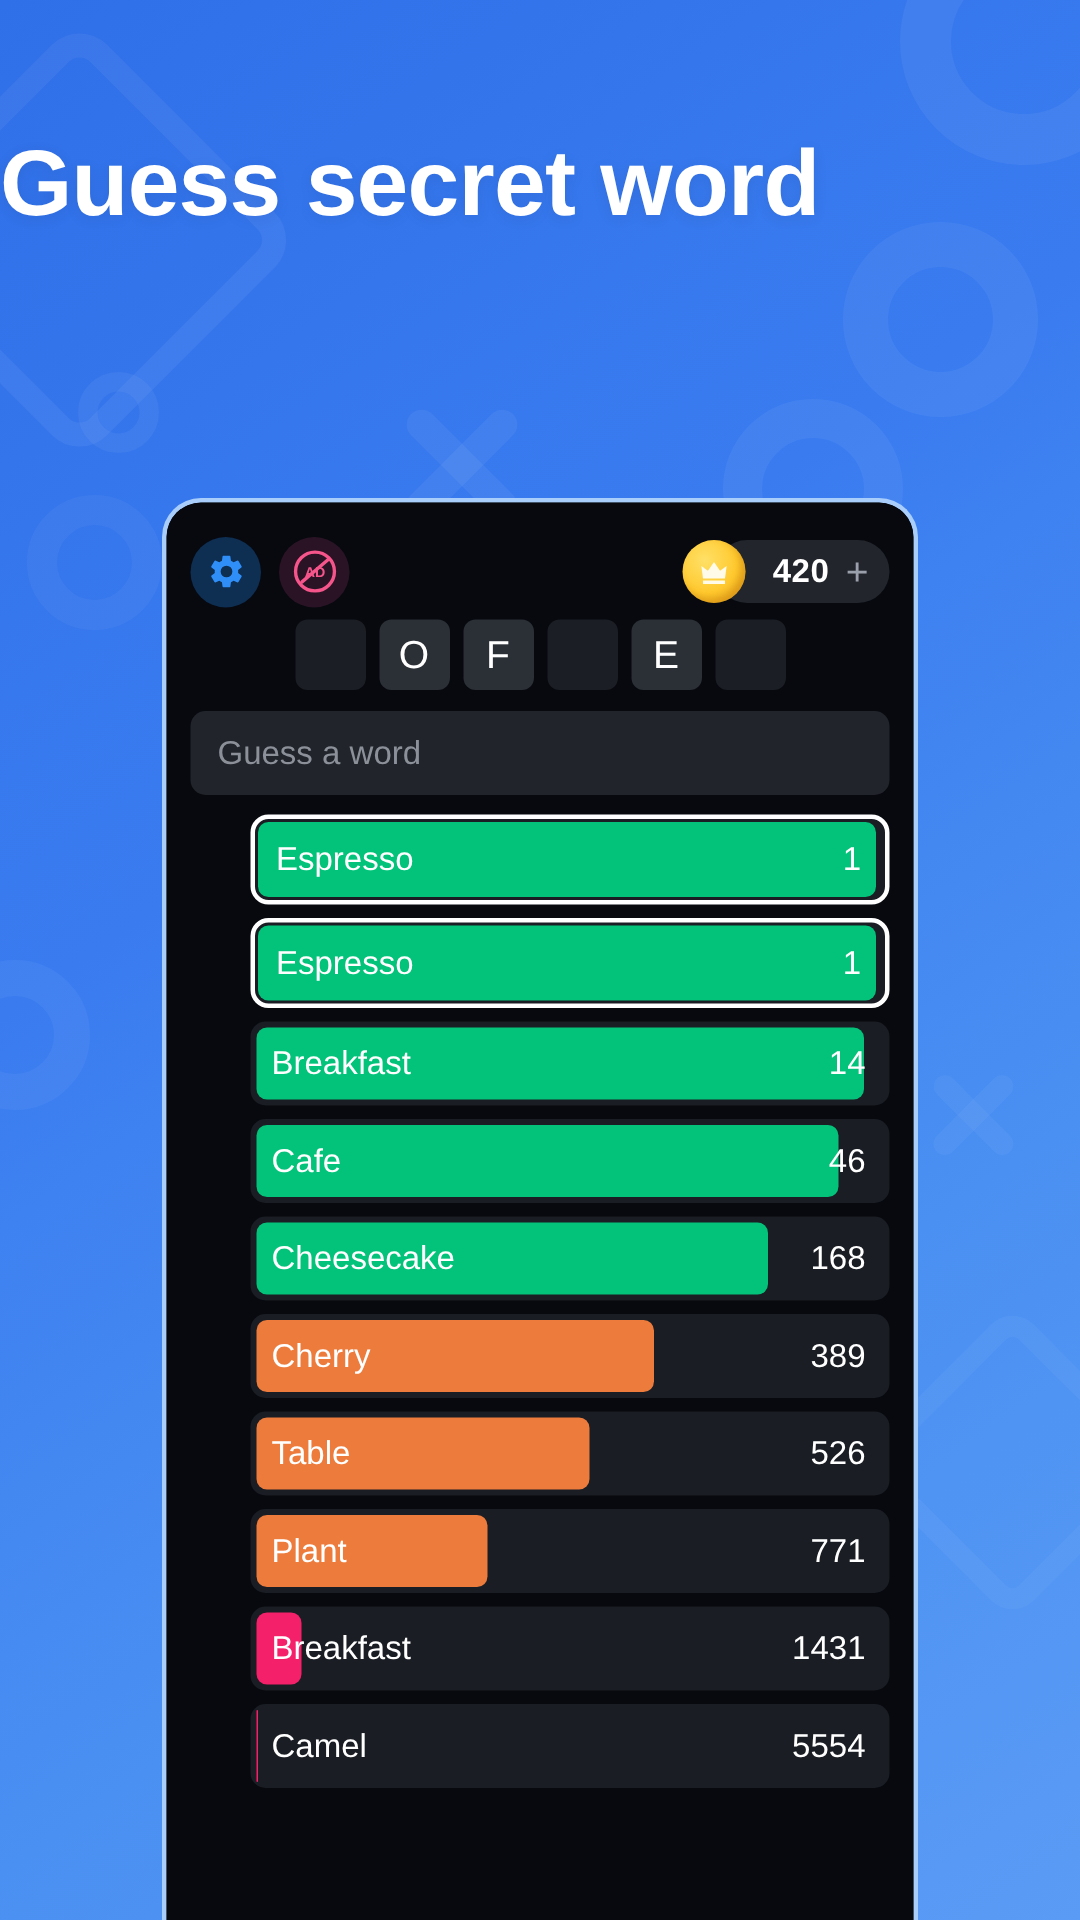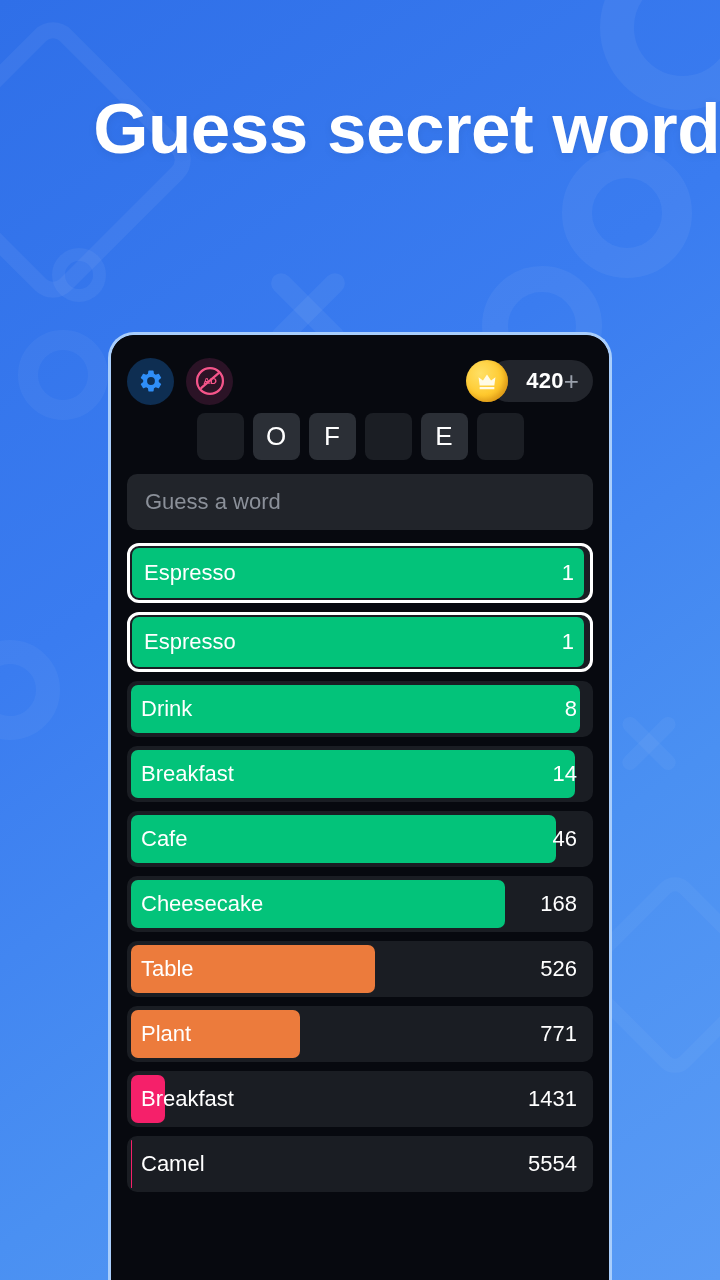--- a/index.html
+++ b/index.html
@@ -60,22 +60,22 @@
     width:150px; height:150px; right:-30px; top:900px;
     border:14px solid rgba(255,255,255,0.04);
     border-radius:20px; transform:rotate(45deg);
   }
   .deco-dot1 { width:54px;height:54px;left:52px;top:248px;border-radius:50%;
     border:13px solid rgba(255,255,255,0.05); }
 
   
   #headline {
     position:absolute; left:0; right:0; top:82px;
-    text-align:right; color:#fff;
-    font-size:71px; font-weight:700; line-height:1.33;
+    text-align:left; color:#fff;
+    font-size:62px; font-weight:700; line-height:1.33;
     letter-spacing:-0.5px;
     text-shadow:0 2px 10px rgba(0,0,0,0.07);
   }
 
   
   #phone {
     position:absolute; left:108px; top:332px;
     width:504px; height:950px;
     background:#080a12;
     border:3px solid #a9cefc;
@@ -98,21 +98,21 @@
     display:flex; align-items:center; justify-content:center;
     flex:0 0 auto;
   }
   #settings-btn { background:#0e2e52; margin-right:12px; }
   #noads-btn { background:#2b1326; }
   .spacer { flex:1 1 auto; }
   #coins {
     position:relative; display:flex; align-items:center; height:44px;
   }
   #coins-pill {
-    display:flex; align-items:center; 
+    display:flex; align-items:center; gap:11px;
     background:#22252c; border-radius:22px;
     height:42px; padding:0 14px 0 38px;
     margin-left:22px;
   }
   #coin-icon {
     position:absolute; left:0; top:1px;
     width:42px; height:42px; border-radius:50%;
     background:radial-gradient(circle at 35% 32%,#ffe066 0%,#ffc92e 55%,#f0a91b 100%);
     box-shadow:inset -3px -3px 5px rgba(190,120,10,.45);
     display:flex; align-items:center; justify-content:center;
@@ -139,21 +139,21 @@
     display:flex; align-items:center; padding:13px 18px;
     color:#8b9099; font-size:22px; margin-bottom:13px;
   }
 
   
   #rows { display:flex; flex-direction:column; gap:9px; }
   .row {
     position:relative; height:56px;
     background:#1a1d23; border-radius:10px;
     display:flex; align-items:center;
-    padding:0; overflow:hidden;
+    padding:0; overflow:hidden;margin-left:40px;
   }
   .row.highlight {
     border:3px solid #ffffff; height:60px; border-radius:12px;
   }
   .bar {
     position:absolute; left:4px; top:4px; bottom:4px;
     border-radius:7px;
   }
   .row.highlight .bar { left:2px; top:2px; bottom:2px; }
   .row-label {
@@ -234,40 +234,40 @@
             <div class="bar" style="width: calc(100% - 8px); background: rgb(3, 195, 122);"></div>
             <span class="row-label">Espresso</span>
             <span class="row-rank">1</span>
           </div>
           <div class="row highlight">
             <div class="bar" style="width: calc(100% - 8px); background: rgb(3, 195, 122);"></div>
             <span class="row-label">Espresso</span>
             <span class="row-rank">1</span>
           </div>
           <div class="row">
-            <div class="bar" style="width: calc(98% - 8px); background: rgb(3, 195, 122);"></div>
-            <span class="row-label">Drink</span>
-            <span class="row-rank">8</span>
-          </div>
-          <div class="row">
             <div class="bar" style="width: calc(97% - 8px); background: rgb(3, 195, 122);"></div>
             <span class="row-label">Breakfast</span>
             <span class="row-rank">14</span>
           </div>
           <div class="row">
             <div class="bar" style="width: calc(93% - 8px); background: rgb(3, 195, 122);"></div>
             <span class="row-label">Cafe</span>
             <span class="row-rank">46</span>
           </div>
           <div class="row">
             <div class="bar" style="width: calc(82% - 8px); background: rgb(3, 195, 122);"></div>
             <span class="row-label">Cheesecake</span>
             <span class="row-rank">168</span>
           </div>
           <div class="row">
+            <div class="bar" style="width: calc(64% - 8px); background: rgb(236, 123, 60);"></div>
+            <span class="row-label">Cherry</span>
+            <span class="row-rank">389</span>
+          </div>
+          <div class="row">
             <div class="bar" style="width: calc(54% - 8px); background: rgb(236, 123, 60);"></div>
             <span class="row-label">Table</span>
             <span class="row-rank">526</span>
           </div>
           <div class="row">
             <div class="bar" style="width: calc(38% - 8px); background: rgb(236, 123, 60);"></div>
             <span class="row-label">Plant</span>
             <span class="row-rank">771</span>
           </div>
           <div class="row">

